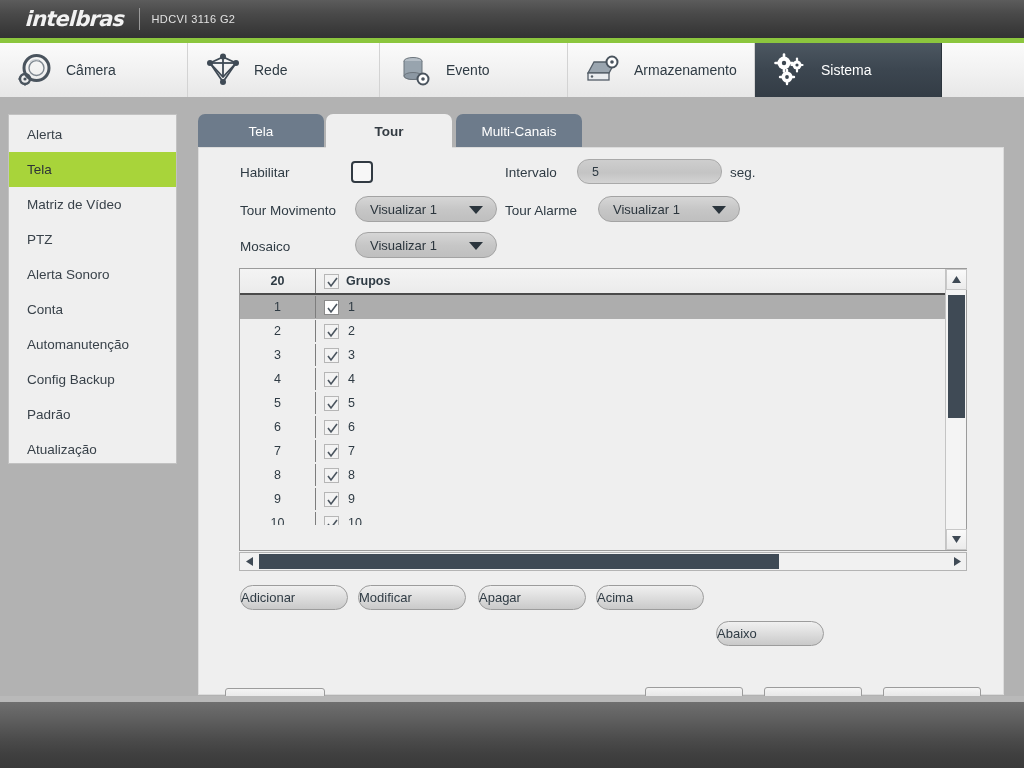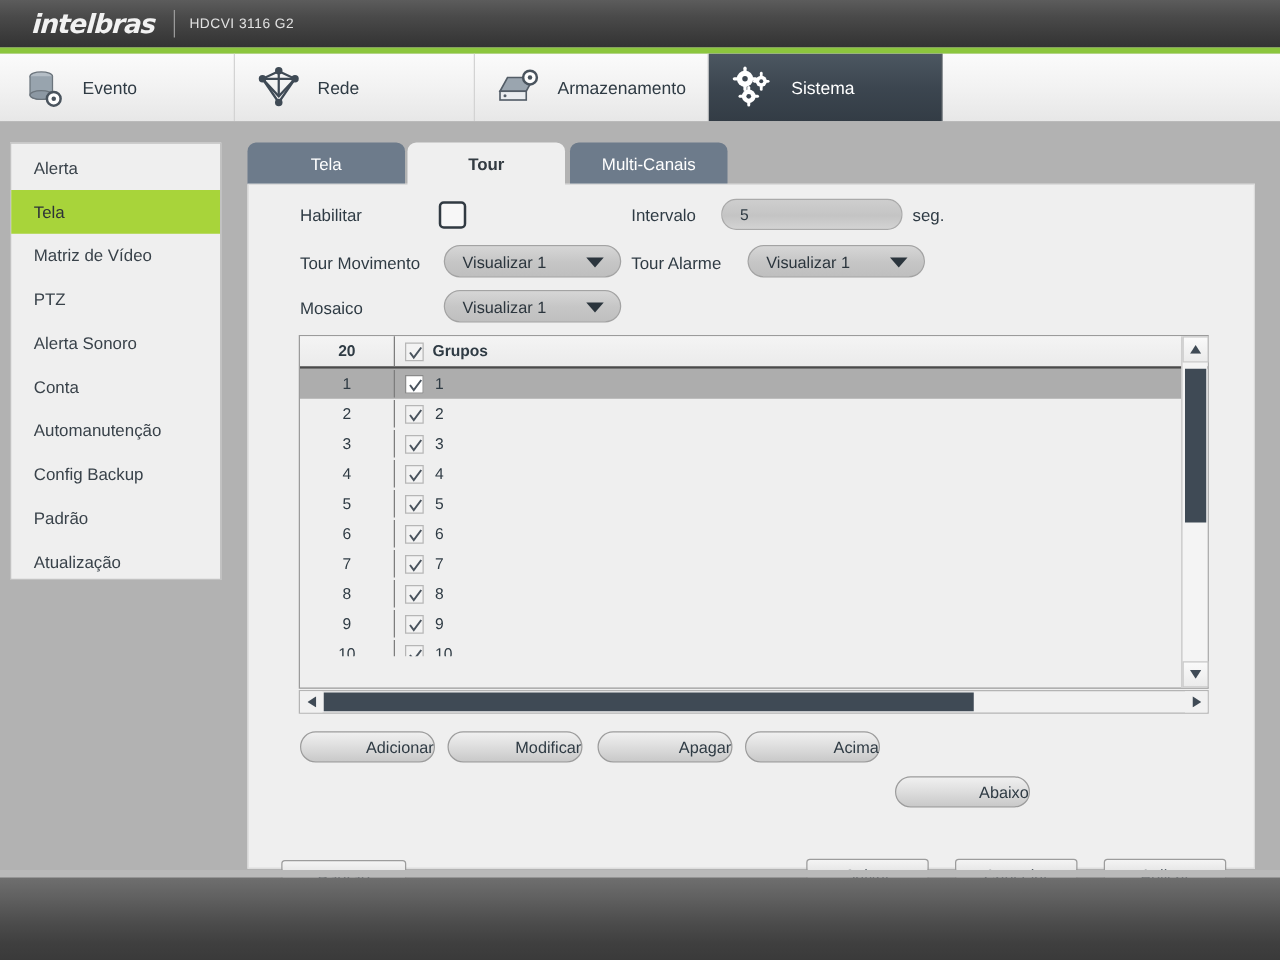--- a/index.html
+++ b/index.html
@@ -272,21 +272,21 @@
     cursor: pointer;
   }
 
   
   .btn {
     position: absolute;
     height: 25px;
     border: 1px solid #9c9c9c;
     border-radius: 13px;
     background: linear-gradient(to bottom, #f0f0f0 0%, #dedede 48%, #c9c9c9 100%);
-    display: flex; align-items: center; justify-content: flex-end;
+    display: flex; align-items: center; justify-content: flex-start;
     font-size: 13px; color: #2f3b44;
     cursor: pointer;
   }
   .btn-sq {
     position: absolute;
     height: 26px;
     border: 1px solid #9c9c9c;
     border-radius: 3px;
     background: linear-gradient(to bottom, #f4f4f4 0%, #e2e2e2 48%, #cfcfcf 100%);
     display: flex; align-items: center; justify-content: center;
@@ -310,52 +310,70 @@
 
 <div id="brandbar">
   <div id="logo">intelbras</div>
   <div id="logo-divider"></div>
   <div id="model">HDCVI 3116 G2</div>
 </div>
 <div id="greenline"></div>
 
 <div id="mainnav">
 
+  <div class="navitem" style="width:188px;">
+    <span class="navicon">
+      <svg viewBox="0 0 38 38" width="38" height="38">
+        <circle cx="20.5" cy="17" r="12.5" fill="none" stroke="#4a545e" stroke-width="3"></circle>
+        <circle cx="20.5" cy="17" r="7.5" fill="none" stroke="#7d868f" stroke-width="1.4"></circle>
+        <path d="M14 11 a9 9 0 0 1 9 -2" fill="none" stroke="#cfd3d7" stroke-width="1.6"></path>
+        <circle cx="9" cy="28" r="5" fill="none" stroke="#4a545e" stroke-width="2.4"></circle>
+        <circle cx="9" cy="28" r="1.6" fill="#4a545e"></circle>
+        <g stroke="#4a545e" stroke-width="2">
+          <line x1="9" y1="21.5" x2="9" y2="23.5"></line>
+          <line x1="9" y1="32.5" x2="9" y2="34.5"></line>
+          <line x1="2.5" y1="28" x2="4.5" y2="28"></line>
+          <line x1="13.5" y1="28" x2="15.5" y2="28"></line>
+        </g>
+      </svg>
+    </span>
+    <span class="navlabel">Câmera</span>
+  </div>
+
+  <div class="navitem" style="width:192px;">
+    <span class="navicon">
+      <svg viewBox="0 0 38 38" width="38" height="38">
+        <g stroke="#3f4a55" stroke-width="1.8" fill="none">
+          <path d="M6 12 L19 26 L32 12 L19 6 Z"></path>
+          <path d="M6 12 L32 12"></path>
+          <path d="M19 6 L19 26"></path>
+          <path d="M6 12 L19 31 L32 12"></path>
+        </g>
+        <g fill="#3f4a55">
+          <circle cx="6" cy="12" r="3"></circle>
+          <circle cx="32" cy="12" r="3"></circle>
+          <circle cx="19" cy="5.5" r="3"></circle>
+          <circle cx="19" cy="31" r="3"></circle>
+        </g>
+      </svg>
+    </span>
+    <span class="navlabel">Rede</span>
+  </div>
 
   <div class="navitem" style="width:188px;">
     <span class="navicon">
       <svg viewBox="0 0 38 38" width="38" height="38">
         <ellipse cx="17" cy="10" rx="9" ry="3.5" fill="#b5bec6" stroke="#6b747c" stroke-width="1"></ellipse>
         <path d="M8 10 L8 25 a9 3.5 0 0 0 18 0 L26 10" fill="#98a4ae" stroke="#6b747c" stroke-width="1"></path>
         <ellipse cx="17" cy="25" rx="9" ry="3.5" fill="#8c98a3" stroke="#6b747c" stroke-width="1"></ellipse>
         <circle cx="27" cy="28" r="5.5" fill="#ffffff" stroke="#4a545e" stroke-width="2"></circle>
         <circle cx="27" cy="28" r="1.8" fill="#4a545e"></circle>
       </svg>
     </span>
     <span class="navlabel">Evento</span>
-  </div>
-
-  <div class="navitem" style="width:192px;">
-    <span class="navicon">
-      <svg viewBox="0 0 38 38" width="38" height="38">
-        <g stroke="#3f4a55" stroke-width="1.8" fill="none">
-          <path d="M6 12 L19 26 L32 12 L19 6 Z"></path>
-          <path d="M6 12 L32 12"></path>
-          <path d="M19 6 L19 26"></path>
-          <path d="M6 12 L19 31 L32 12"></path>
-        </g>
-        <g fill="#3f4a55">
-          <circle cx="6" cy="12" r="3"></circle>
-          <circle cx="32" cy="12" r="3"></circle>
-          <circle cx="19" cy="5.5" r="3"></circle>
-          <circle cx="19" cy="31" r="3"></circle>
-        </g>
-      </svg>
-    </span>
-    <span class="navlabel">Rede</span>
   </div>
 
   <div class="navitem" style="width:187px;">
     <span class="navicon">
       <svg viewBox="0 0 38 38" width="38" height="38">
         <path d="M4 22 L10 11 L31 11 L25 22 Z" fill="#9aa5af" stroke="#535d67" stroke-width="1.3"></path>
         <rect x="4" y="22" width="21" height="7" fill="#e9ecef" stroke="#535d67" stroke-width="1.3"></rect>
         <circle cx="8" cy="25.5" r="1.2" fill="#535d67"></circle>
         <circle cx="28" cy="11" r="5.5" fill="#ffffff" stroke="#4a545e" stroke-width="2"></circle>
         <circle cx="28" cy="11" r="1.8" fill="#4a545e"></circle>

